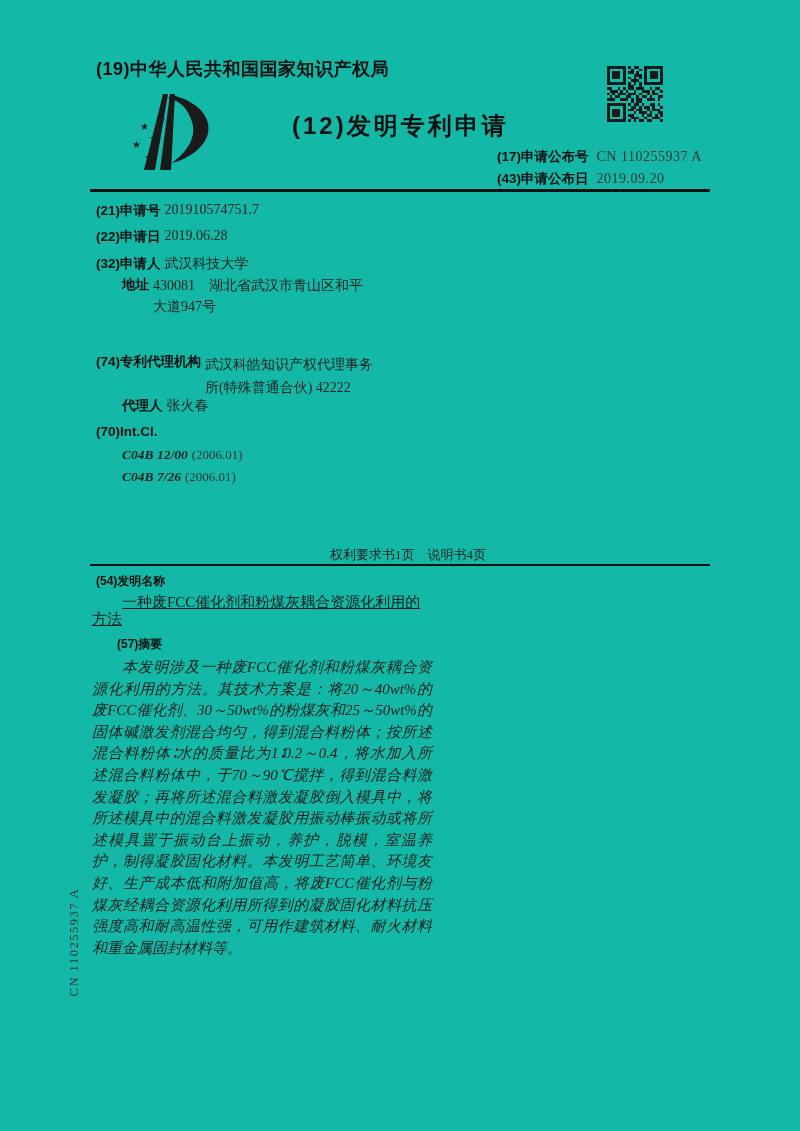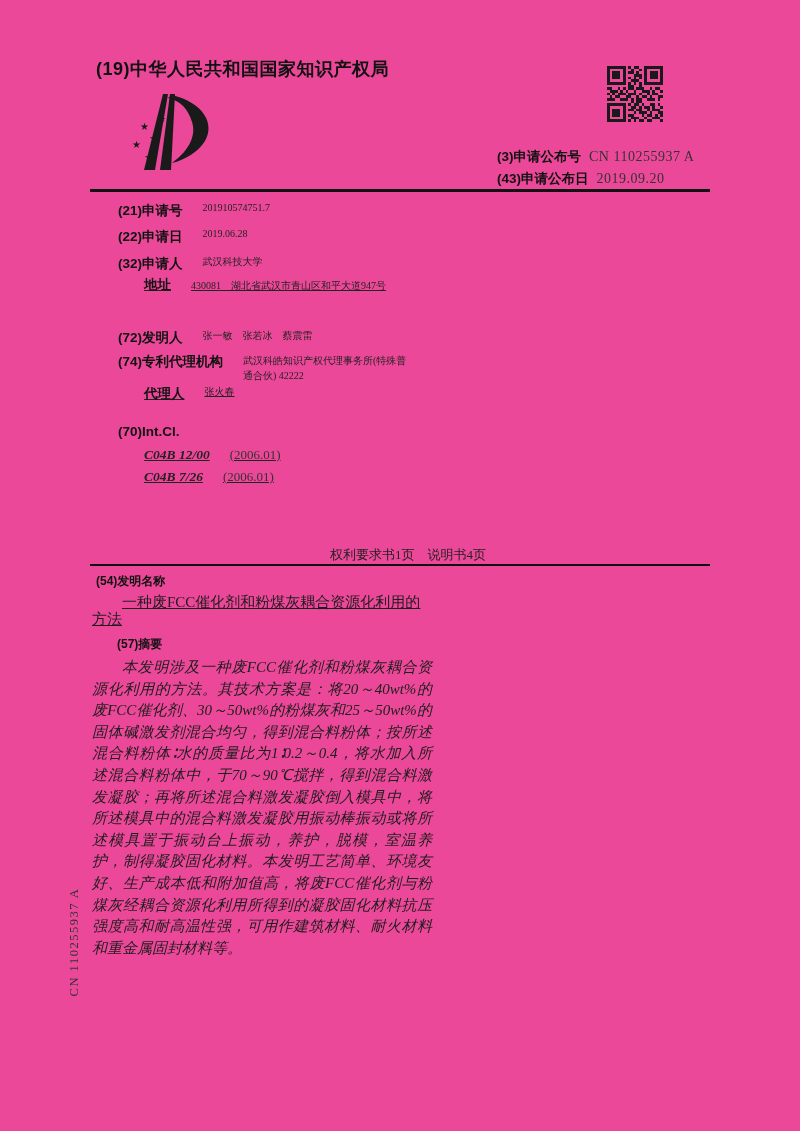--- a/index.html
+++ b/index.html
@@ -1,18 +1,18 @@
 <!DOCTYPE html>
 <html><head>
 <meta charset="utf-8">
 <style>
   html,body { margin:0; padding:0; background:#e8e8e8; }
   .page {
     position:relative; width:800px; height:1131px; margin:0 auto;
-    background:#ec4899; overflow:hidden;
+    background:#14b8a6; overflow:hidden;
     font-family:"Liberation Serif", serif; color:#222;
   }
   .abs { position:absolute; }
   .lbl { font-family:"Liberation Sans", sans-serif; font-weight:bold; color:#111; }
 
   .office-line { left:96px; top:57px; font-family:"Liberation Sans",sans-serif; font-weight:bold; font-size:18px; letter-spacing:0.5px; color:#111; }
   .doc-type { left:292px; top:110px; font-family:"Liberation Sans",sans-serif; font-weight:bold; font-size:24px; letter-spacing:3px; color:#111; }
 
   .logo-box { left:114px; top:88px; width:122px; height:98px; }
   .qr-box { left:607px; top:66px; width:56px; height:56px; }
@@ -21,25 +21,25 @@
   .pub-row { left:497px; white-space:nowrap; }
   .pub-row .lbl { font-size:13.5px; }
   .pub-row .val { font-size:14px; letter-spacing:0.5px; color:#333; margin-left:4px; }
   .pub-no { top:147px; }
   .pub-date { top:169px; }
 
   .rule { left:90px; width:620px; background:#111; }
   .rule-1 { top:189px; height:2.5px; }
   .rule-2 { top:564px; height:2px; }
 
-  .field { left:96px; display:flex; gap:20px; align-items:flex-start; white-space:nowrap;margin-left:22px; }
+  .field { left:96px; display:flex; gap:4px; align-items:flex-start; white-space:nowrap; }
   .field .lbl { font-size:13.5px; flex:none; }
-  .field .val { font-size:10px; color:#222; }
+  .field .val { font-size:14px; color:#222; }
   .field .val.wrap { white-space:normal; display:inline-block; line-height:20.5px; }
-  .indent1 { padding-left:26px;text-decoration:underline; }
+  .indent1 { padding-left:26px; }
 
   .intcl-code { font-style:italic; font-weight:600; font-size:13.5px; color:#222;text-align:center; }
   .intcl-ver  { font-size:13px; color:#333; }
 
   .pages-info { left:330px; top:546px; width:300px; font-size:13px; color:#222; }
 
   .sec-label { left:96px; font-family:"Liberation Sans",sans-serif; font-weight:bold; font-size:12px; color:#111; }
   .title-label { top:573px; }
   .title-text { left:92px; top:594px; width:340px; font-size:15px; line-height:17px; text-indent:2em; color:#1d1d1d;text-decoration:underline; }
   .abstract-label { top:636px;margin-left:21px; }
@@ -63,20 +63,21 @@
       <polygon points="56,6 61,6 57,82 46,82"></polygon>
       <path d="M58,7 C90,15 101,36 91,53 C84,64 71,72 58,75 C77,61 82,46 78,34 C74,21 67,13 54,10 Z"></path>
       <text x="44" y="34" font-size="9">★</text>
       <text x="26" y="42" font-size="10">★</text>
       <text x="35" y="55" font-size="13">★</text>
       <text x="18" y="60" font-size="10">★</text>
       <text x="30" y="74" font-size="13">★</text>
     </svg>
   </div>
 
+  <div class="abs doc-type">(12)发明专利申请</div>
 
   <div class="abs qr-box">
       <svg width="56" height="56" shape-rendering="crispEdges" fill="#1a1a1a">
         <rect x="0.00" y="0.00" width="2.67" height="2.67"></rect>
         <rect x="2.67" y="0.00" width="2.67" height="2.67"></rect>
         <rect x="5.33" y="0.00" width="2.67" height="2.67"></rect>
         <rect x="8.00" y="0.00" width="2.67" height="2.67"></rect>
         <rect x="10.67" y="0.00" width="2.67" height="2.67"></rect>
         <rect x="13.33" y="0.00" width="2.67" height="2.67"></rect>
         <rect x="16.00" y="0.00" width="2.67" height="2.67"></rect>
@@ -304,21 +305,21 @@
         <rect x="26.67" y="53.33" width="2.67" height="2.67"></rect>
         <rect x="32.00" y="53.33" width="2.67" height="2.67"></rect>
         <rect x="34.67" y="53.33" width="2.67" height="2.67"></rect>
         <rect x="40.00" y="53.33" width="2.67" height="2.67"></rect>
         <rect x="42.67" y="53.33" width="2.67" height="2.67"></rect>
         <rect x="53.33" y="53.33" width="2.67" height="2.67"></rect>
       </svg>
     </div>
 
   <div class="abs pub-row pub-no">
-    <span class="lbl">(3)申请公布号</span>
+    <span class="lbl">(17)申请公布号</span>
     <span class="val">CN 110255937 A</span>
   </div>
   <div class="abs pub-row pub-date">
     <span class="lbl">(43)申请公布日</span>
     <span class="val">2019.09.20</span>
   </div>
 
   <div class="abs rule rule-1"></div>
 
   <div class="abs field" style="top:202px">
@@ -334,31 +335,27 @@
   <div class="abs field" style="top:255px">
     <span class="lbl">(32)申请人</span>
     <span class="val">武汉科技大学</span>
   </div>
 
   <div class="abs field indent1" style="top:276px">
     <span class="lbl">地址</span>
     <span class="val wrap" style="width:222px">430081　湖北省武汉市青山区和平大道947号</span>
   </div>
 
-  <div class="abs field" style="top:329px">
-    <span class="lbl">(72)发明人</span>
-    <span class="val">张一敏　张若冰　蔡震雷</span>
-  </div>
 
   <div class="abs field" style="top:353px">
     <span class="lbl">(74)专利代理机构</span>
-    <span class="val wrap" style="width:168px; line-height:15px">武汉科皓知识产权代理事务所(特殊普通合伙) 42222</span>
-  </div>
-
-  <div class="abs field indent1" style="top:385px">
+    <span class="val wrap" style="width:168px; line-height:23px">武汉科皓知识产权代理事务所(特殊普通合伙) 42222</span>
+  </div>
+
+  <div class="abs field indent1" style="top:397px">
     <span class="lbl">代理人</span>
     <span class="val">张火春</span>
   </div>
 
   <div class="abs field" style="top:424px">
     <span class="lbl">(70)Int.Cl.</span>
   </div>
 
   <div class="abs field indent1" style="top:447px">
     <span class="intcl-code">C04B 12/00</span>

